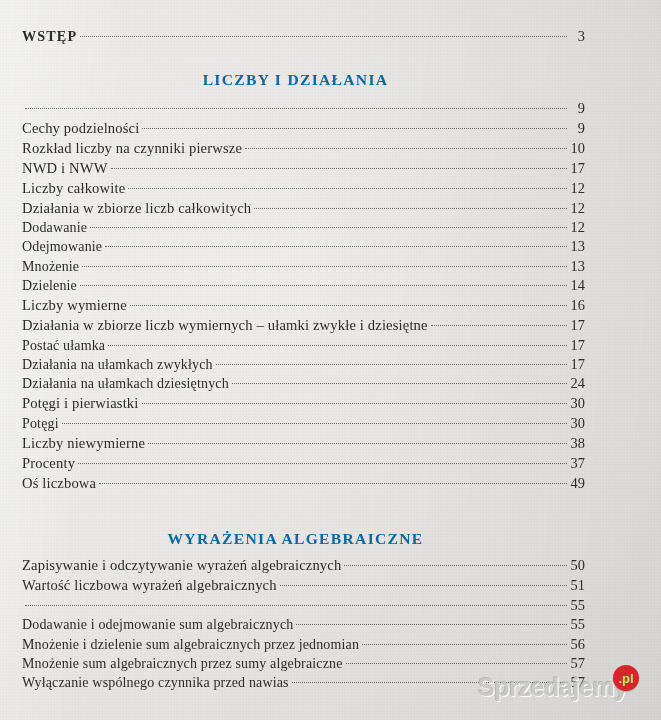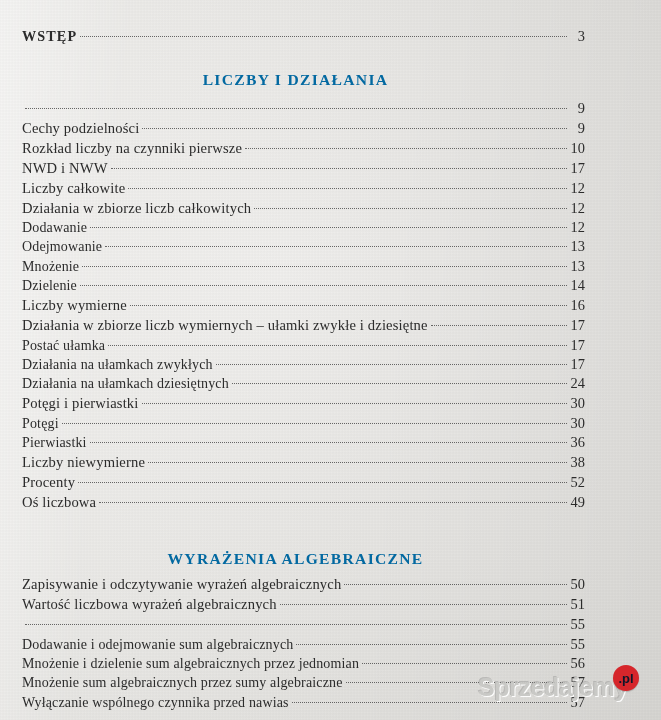--- a/index.html
+++ b/index.html
@@ -116,21 +116,21 @@
     pointer-events: none;
   }
   .wm-badge {
     position: absolute;
     left: 613px;
     top: 665px;
     width: 26px;
     height: 26px;
     border-radius: 50%;
     background: #d6262b;
-    color: #0f172a;
+    color: #bef264;
     font-family: "Liberation Sans", "DejaVu Sans", sans-serif;
     font-weight: bold;
     font-size: 13px;
     display: flex;
     align-items: center;
     justify-content: center;
     box-shadow: 0 1px 1px rgba(0,0,0,0.18);
     pointer-events: none;
   }
 </style>
@@ -230,34 +230,29 @@
       <div class="row">
         <span class="label">Potęgi i pierwiastki</span>
         <span class="leader"></span>
         <span class="page">30</span>
       </div>
       <div class="row sub">
         <span class="label">Potęgi</span>
         <span class="leader"></span>
         <span class="page">30</span>
       </div>
-      <div class="row sub">
-        <span class="label">Pierwiastki</span>
-        <span class="leader"></span>
-        <span class="page">36</span>
-      </div>
       <div class="row">
         <span class="label">Liczby niewymierne</span>
         <span class="leader"></span>
         <span class="page">38</span>
       </div>
       <div class="row">
         <span class="label">Procenty</span>
         <span class="leader"></span>
-        <span class="page">52</span>
+        <span class="page">37</span>
       </div>
       <div class="row">
         <span class="label">Oś liczbowa</span>
         <span class="leader"></span>
         <span class="page">49</span>
       </div>
       <div class="section-head head-block-2">WYRAŻENIA ALGEBRAICZNE</div>
       <div class="row">
         <span class="label">Zapisywanie i odczytywanie wyrażeń algebraicznych</span>
         <span class="leader"></span>

